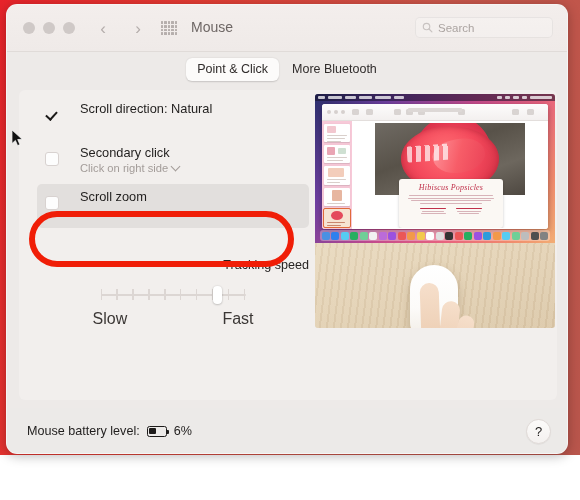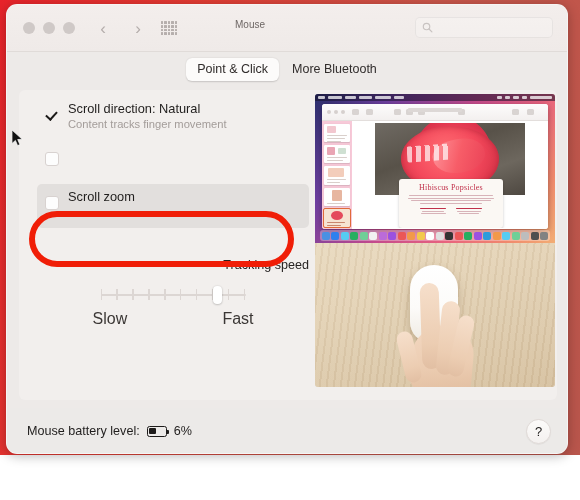--- a/index.html
+++ b/index.html
@@ -94,23 +94,22 @@
   }
   .grid-icon i {
     background: #b6afad;
     border-radius: 0.5px;
   }
 
   .win-title {
     position: absolute;
     left: 184px;
     top: 14px;
-    font-size: 10px;
+    font-size: 14px;
     color: #6e6765;
-    margin-left: 44px;
   }
 
   .search-box {
     position: absolute;
     right: 14px;
     top: 12px;
     width: 138px;
     height: 21px;
     background: rgba(255,255,255,0.22);
     border: 1px solid rgba(0,0,0,0.055);
@@ -216,21 +215,21 @@
   }
   .check.checked::after {
     content: "";
     position: absolute;
     left: 3px; top: 1px;
     width: 5px; height: 9px;
     border: solid #1c1a19;
     border-width: 0 2px 2px 0;
     transform: rotate(42deg);
   }
-  .opt-text { padding-top: 5px; }
+  .opt-text { padding-top: 5px; margin-left: 12px; }
   .opt-title {
     font-size: 12.8px;
     color: #201e1d;
     line-height: 15px;
   }
   .opt-sub {
     font-size: 11.2px;
     color: #a39c99;
     line-height: 15px;
     margin-top: 1px;
@@ -308,24 +307,25 @@
   }
   .end-min { left: -8px; }
   .end-max { right: -8px; }
 
   
   .preview {
     position: absolute;
     left: 296px;
     top: 4px;
     width: 240px;
-    height: 293px;
+    height: 234px;
     background: #e6e2df;
     border-radius: 3px;
     overflow: hidden;
+    font-style: italic;
   }
 
   
   .desk {
     position: relative;
     width: 240px;
     height: 149px;
     background: linear-gradient(125deg, #2a2f6b 0%, #6e3fa0 22%, #c54b8c 48%, #e8637e 68%, #f0896c 86%, #f2ad74 100%);
     overflow: hidden;
   }
@@ -722,47 +722,52 @@
           <i></i>
       </div>
 
       <div class="win-title">Mouse</div>
 
       <div class="search-box">
         <svg class="search-icon" viewBox="0 0 16 16">
           <circle cx="6.6" cy="6.6" r="4.7" fill="none" stroke="#8d8684" stroke-width="1.7"></circle>
           <line x1="10.2" y1="10.2" x2="14.4" y2="14.4" stroke="#8d8684" stroke-width="1.8" stroke-linecap="round"></line>
         </svg>
+        <input class="search-input" type="text" placeholder="Search" style="">
       </div>
     </div>
 
     <div class="tabbar">
       <div class="segmented">
         <div class="seg-tab active">Point &amp; Click</div>
         <div class="seg-tab">More Bluetooth</div>
       </div>
     </div>
 
     <div class="content">
       <div class="panel">
 
         <div class="options">
 
           <div class="option-row">
             <div class="check checked"></div>
             <div class="opt-text">
               <div class="opt-title">Scroll direction: Natural</div>
+            </div>
+          </div>
+
+          <div class="option-row">
+            <div class="check"></div>
+            <div class="opt-text">
+              <div class="opt-title">Secondary click</div>
               <div class="opt-sub">
-                <span>Content tracks finger movement</span>
+                <span>Click on right side</span>
+                <span class="chevron-down"></span>
               </div>
             </div>
-          </div>
-
-          <div class="option-row">
-            <div class="check"></div>
           </div>
 
           <div class="option-row highlight">
             <div class="check"></div>
             <div class="opt-text">
               <div class="opt-title">Scroll zoom</div>
             </div>
           </div>
 
         </div>

